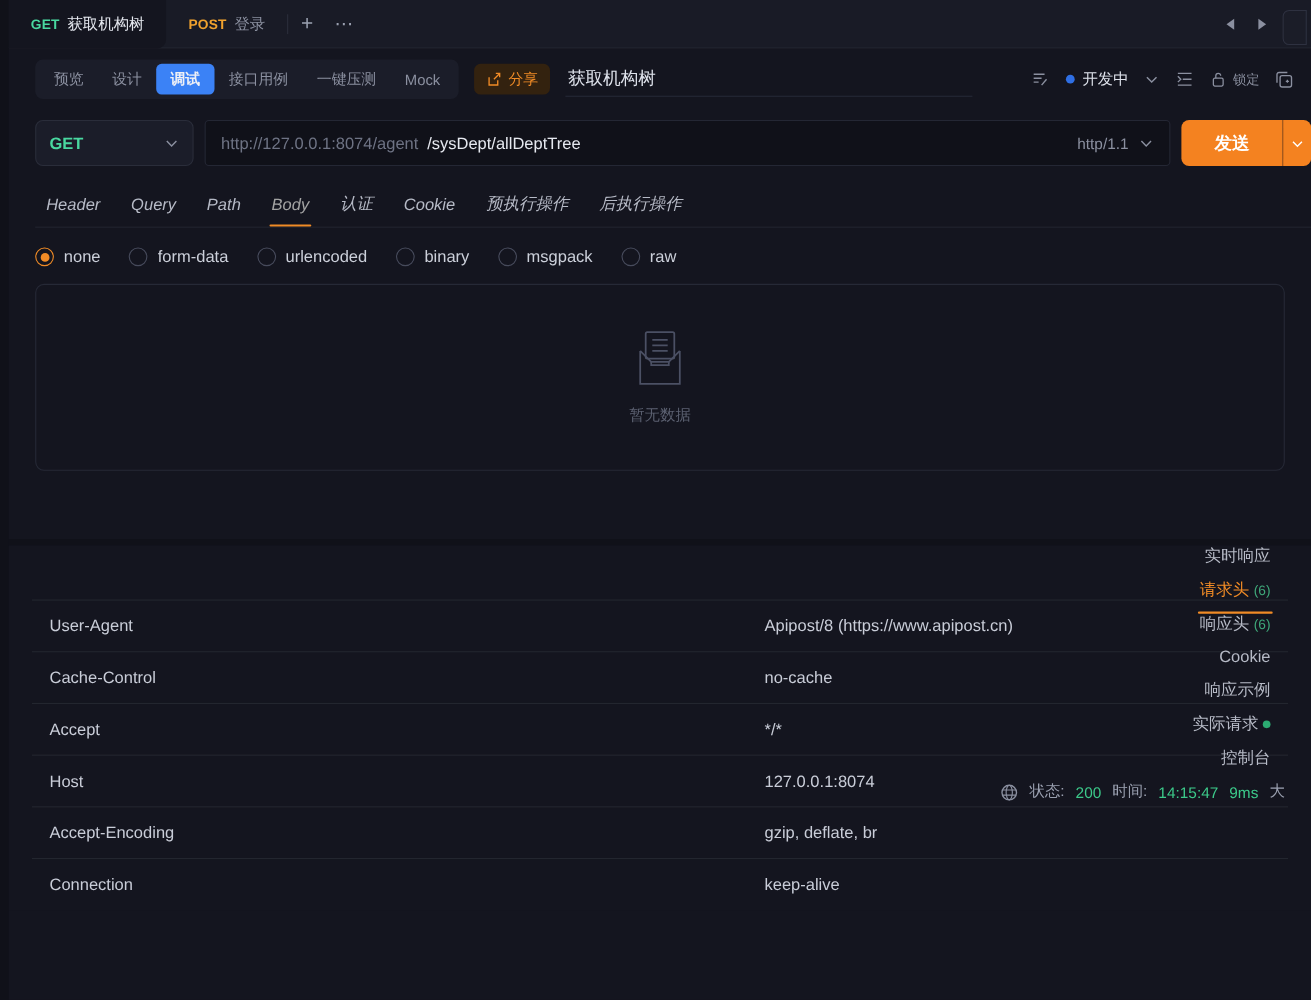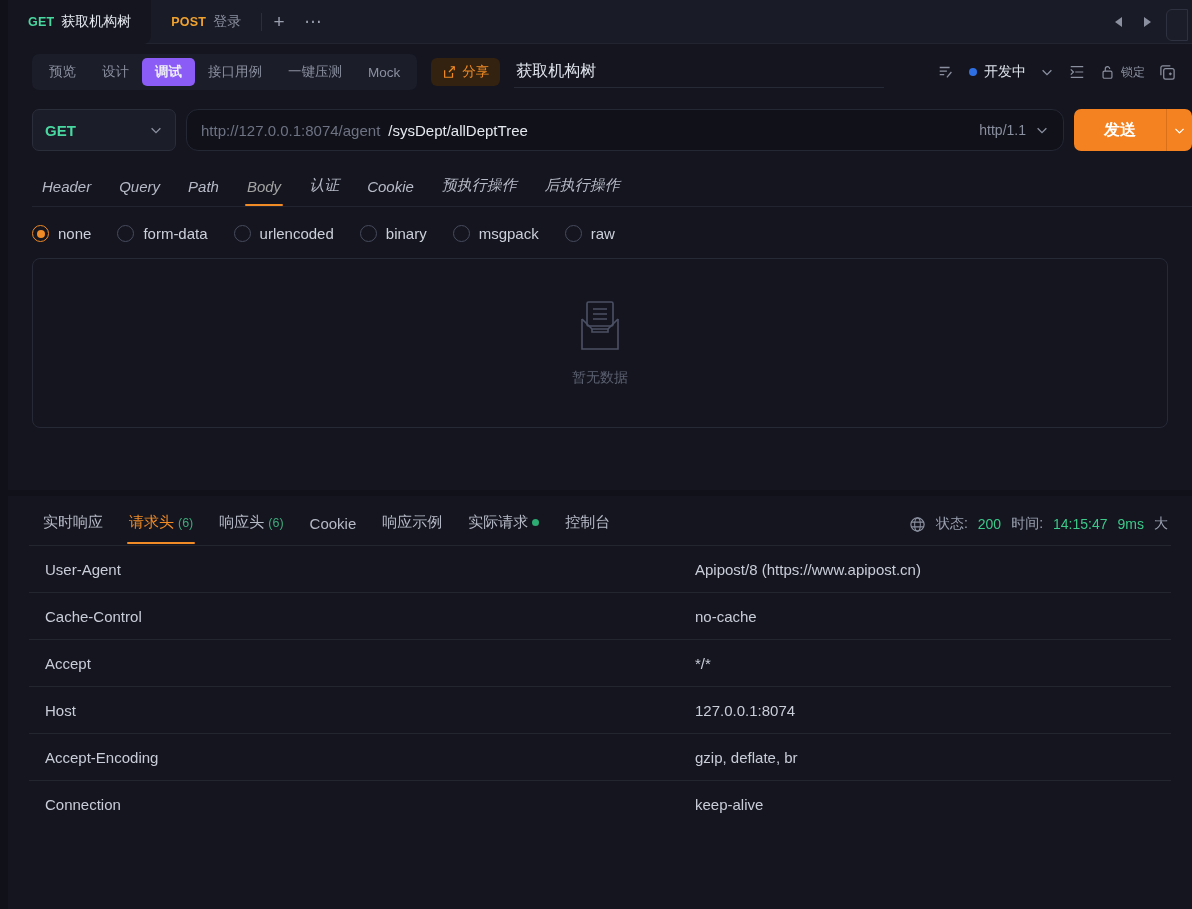--- a/index.html
+++ b/index.html
@@ -51,21 +51,21 @@
     background: #1b1d28;
   }
 
   
   .toolbar { height: 56px; display: flex; align-items: center; padding: 0 12px 0 24px; }
   .modes { display: flex; align-items: center; background: #1b1d29; border-radius: 7px; padding: 4px; }
   .mode {
     padding: 5px 13px; font-size: 13.5px; color: #8b90a0; border-radius: 5px; cursor: pointer;
     white-space: nowrap;
   }
-  .mode.active { background: #8b5cf6; color: #eef0f6; font-weight: bold; font-family: Liberation Mono, monospace; }
+  .mode.active { background: #3b82f6; color: #eef0f6; font-weight: bold; font-family: Liberation Mono, monospace; }
   .share {
     display: flex; align-items: center; gap: 6px; margin-left: 14px;
     background: #33220f; border-radius: 6px; padding: 5px 11px; cursor: pointer;
     color: #f08b26; font-size: 13.5px;
   }
   .share svg { display: block; }
   .apititle {
     margin-left: 14px; flex: 1 1 auto; max-width: 370px;
     font-size: 16px; color: #dfe3ec; background: transparent;
     border: none; border-bottom: 1px solid #262936; outline: none;
@@ -81,21 +81,21 @@
   
   .urlrow { display: flex; align-items: center; padding: 0 0 0 24px; height: 60px; gap: 0; }
   .methodsel {
     width: 144px; height: 42px; background: #1b1d29; border: 1px solid #2a2d3a;
     border-radius: 7px; display: flex; align-items: center; justify-content: space-between;
     padding: 0 12px; cursor: pointer;
   }
   .methodsel .mtxt { color: #49d8a0; font-size: 15px; font-weight: bold; }
   .urlbox {
     flex: 1 1 auto; height: 42px; margin-left: 10px; background: #101119;
-    border: 1px solid #24virtual; border-radius: 12px;
+    border: 1px solid #24virtual; border-radius: 4px;
     display: flex; align-items: center; padding: 0 4px 0 14px; gap: 0;
     border: 1px solid #242734; min-width: 0;
   }
   .urlbase { color: #6e7384; font-size: 15px; white-space: nowrap; }
   .urlpath { color: #e6e9f0; font-size: 15px; white-space: nowrap; margin-left: 8px; }
   .httpsel {
     margin-left: auto; display: flex; align-items: center; gap: 9px;
     color: #8b90a0; font-size: 14px; padding: 0 10px; cursor: pointer; white-space: nowrap;
   }
   .sendwrap { display: flex; margin-left: 10px; height: 42px; }
@@ -150,21 +150,21 @@
     align-items: center; justify-content: center; gap: 12px;
   }
   .emptytxt { color: #5b6070; font-size: 14px; }
 
   
   .splitter { height: 6px; background: #101119; margin-top: 62px; }
 
   
   .resp { background: #14151f; }
   .resptabs {
-    display: flex; align-items: flex-end; padding: 0 24px; height: 48px; position: relative;
+    display: flex; align-items: flex-end; padding: 0 24px; height: 48px; position: relative; flex-direction: column;
   }
   .restab {
     padding: 0 13px 12px 13px; font-size: 15px; color: #b6bac6; cursor: pointer;
     position: relative; display: flex; align-items: baseline; gap: 4px; white-space: nowrap;
   }
   .restab:first-child { padding-left: 11px; }
   .restab.active { color: #f08b26; }
   .restab.active::after {
     content: ""; position: absolute; left: 11px; right: 11px; bottom: 0;
     height: 2px; background: #f08b26; border-radius: 2px;

